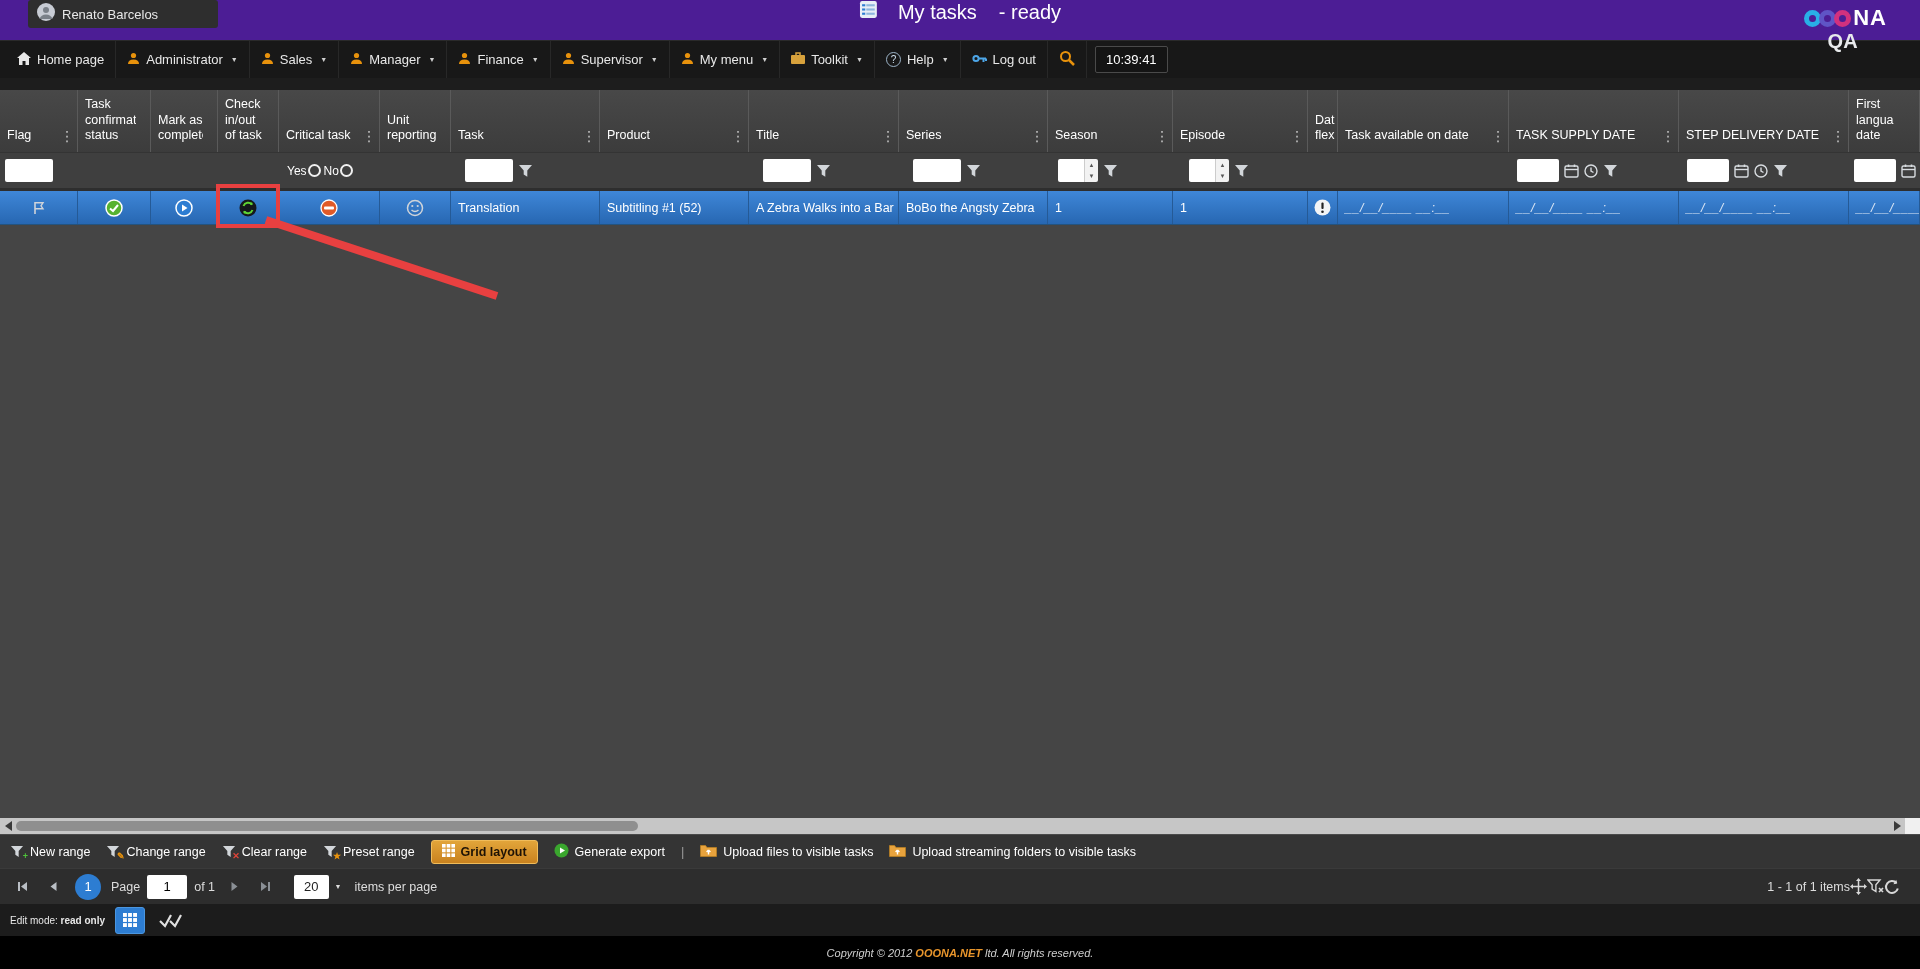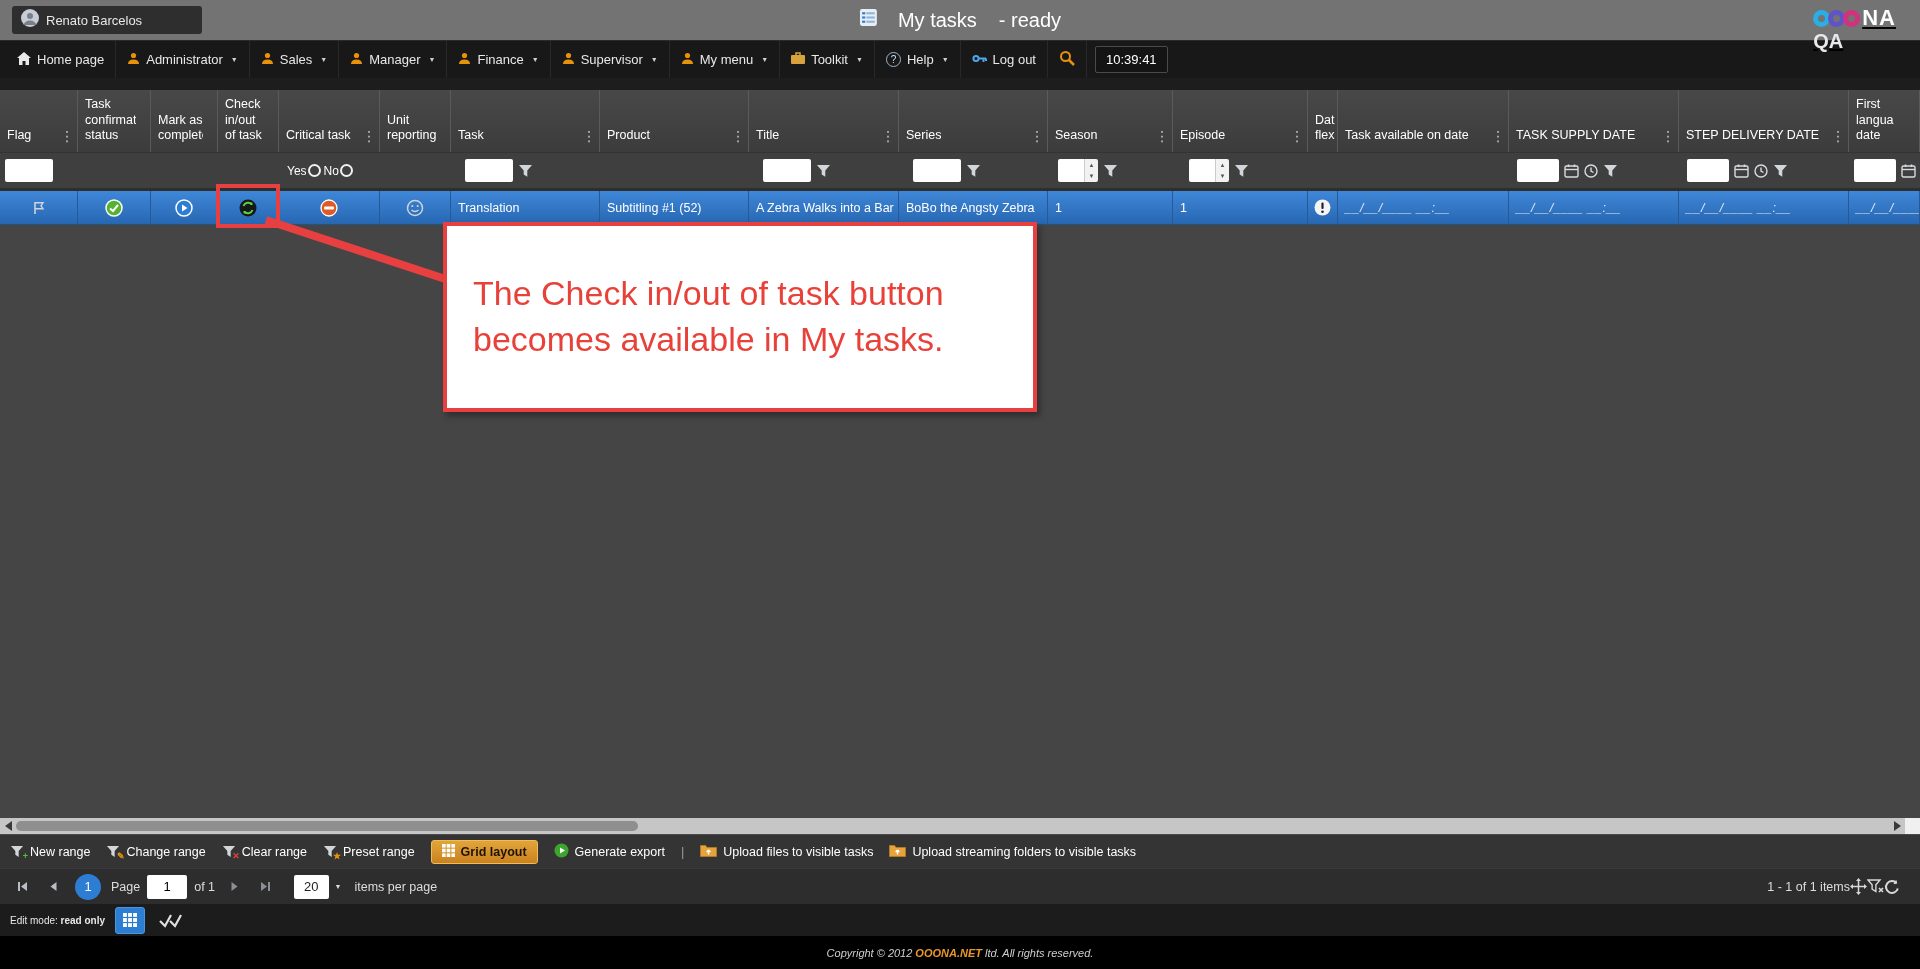--- a/index.html
+++ b/index.html
@@ -1,26 +1,26 @@
 <!DOCTYPE html>
 <html><head>
 <meta charset="utf-8">
 <style>
   * { box-sizing: border-box; margin: 0; padding: 0; }
   html,body { width:1920px; height:969px; overflow:hidden; background:#000; }
   body { font-family:"Liberation Sans", sans-serif; }
   .page { position:relative; width:1920px; height:969px; display:flex; flex-direction:column; background:#454545; overflow:hidden; }
 
   
-  .topbar { height:40px; background:#737373; display:flex; align-items:center; position:relative; flex-shrink:0; }
+  .topbar { height:40px; background:#4c1d95; display:flex; align-items:flex-start; position:relative; flex-shrink:0;padding-left:16px; }
   .user-chip { margin-left:12px; background:#2e2e2e; border-radius:3px; height:28px; width:190px; display:flex; align-items:center; gap:7px; padding:0 9px; cursor:pointer; }
   .user-name { color:#e8e8e8; font-size:13px; white-space:nowrap; }
   .page-title-wrap { position:absolute; left:50%; transform:translateX(-50%); display:flex; align-items:center; gap:20px; color:#fff; font-size:20px; }
   .pt-status { margin-left:2px; }
-  .logo { position:absolute; right:24px; top:5px; z-index:30; text-align:left;text-decoration:underline; }
+  .logo { position:absolute; right:33px; top:5px; z-index:30; text-align:center; }
   .logo-line1 { display:flex; align-items:center; justify-content:flex-end; }
   .ring { display:inline-block; width:17px; height:17px; border-radius:50%; margin-right:-2px; }
   .r1 { border:5px solid #29aee6; }
   .r2 { border:5px solid #5f54c6; }
   .r3 { border:5px solid #d2317e; margin-right:2px; }
   .logo-na { color:#fff; font-size:22px; font-weight:bold; letter-spacing:1px; }
   .logo-qa { color:#e8eaec; font-size:20px; font-weight:bold; margin-top:-1px; padding-right:6px; }
 
   
   .menubar { height:38px; background:#181818; border-top:1px solid #2a2a2a; display:flex; align-items:center; padding-left:6px; flex-shrink:0; }
@@ -660,17 +660,14 @@
   <div class="bottom-strip">
     <span class="footer-text">
       <span>Copyright © 2012</span><span class="brand">OOONA.NET</span><span>ltd. All rights reserved.</span>
     </span>
   </div>
 
   <svg class="ann-line">
     <line x1="266" y1="220" x2="497" y2="296" stroke="#e84040" stroke-width="8"></line>
   </svg>
   <div class="ann-rect"></div>
-  <div class="ann-box">
-    <span class="ann-text">The Check in/out of task button becomes available in My tasks.</span>
-  </div>
 
 </div>
 
 </body></html>

